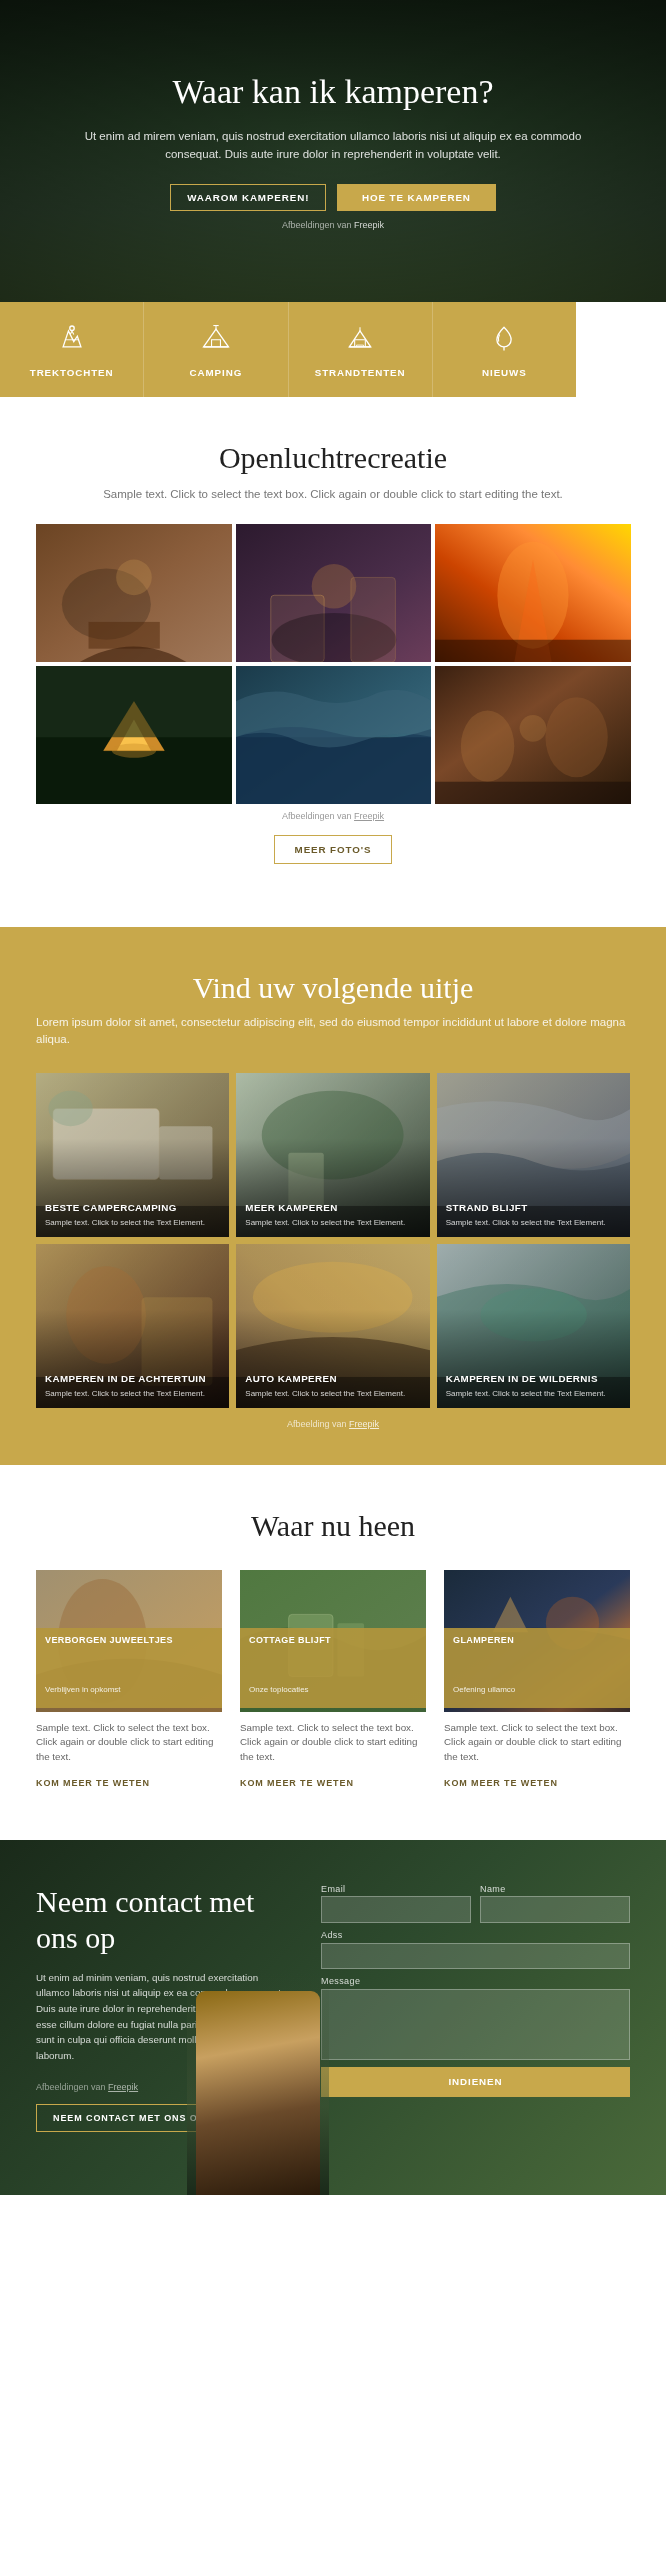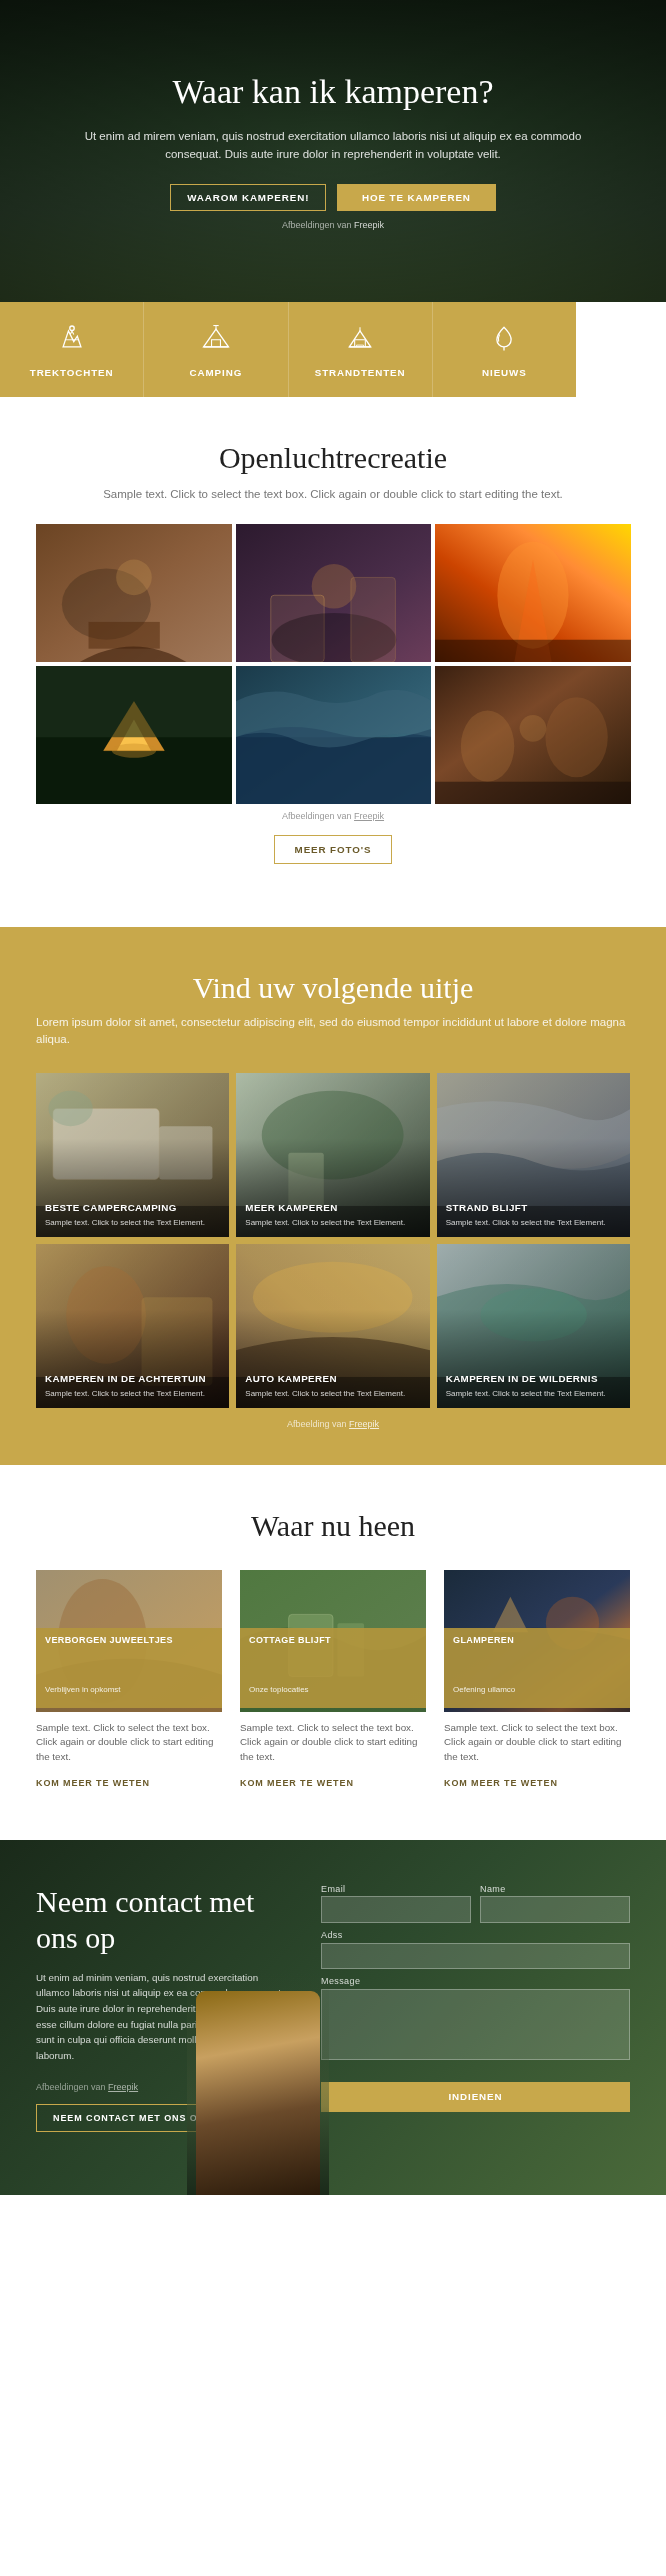--- a/index.html
+++ b/index.html
@@ -402,21 +402,21 @@
       background: #c8a84b;
       border: none;
       color: #fff;
       padding: 9.8px;
       font-size: 9.8px;
       font-family: Arial, sans-serif;
       font-weight: 700;
       letter-spacing: 0.9px;
       text-transform: uppercase;
       cursor: pointer;
-      margin-top: 22px;
+      margin-top: 7px;
     }
 
     
     .contact-person {
       position: absolute;
       bottom: 0;
       left: 187px;
       width: 142px;
       height: 222px;
       background: linear-gradient(to top, #1a2a1a 0%, rgba(60,80,50,0.5) 40%, transparent 100%);

